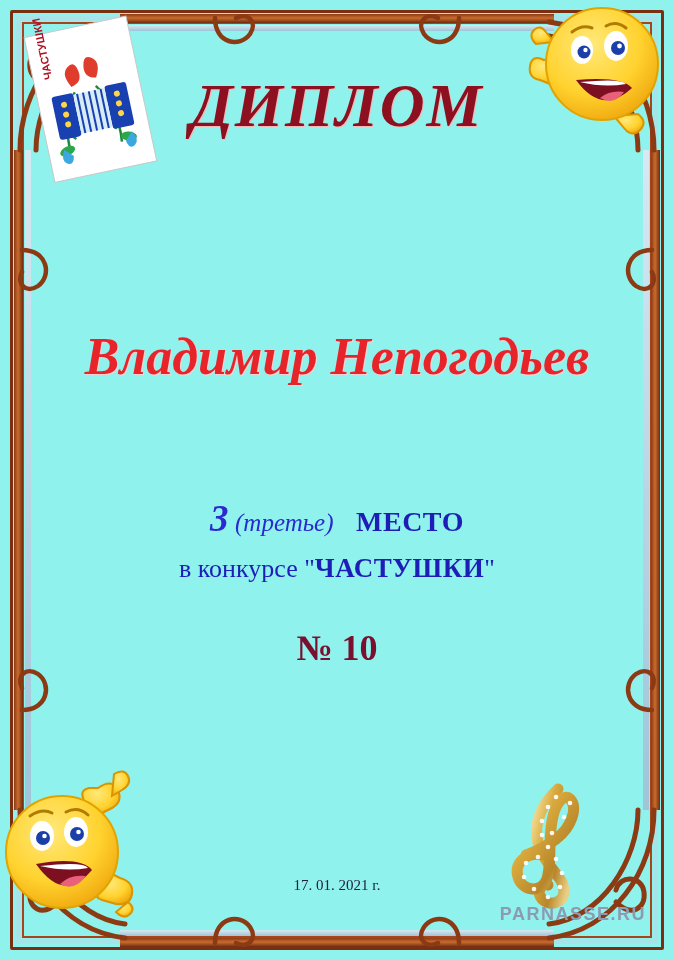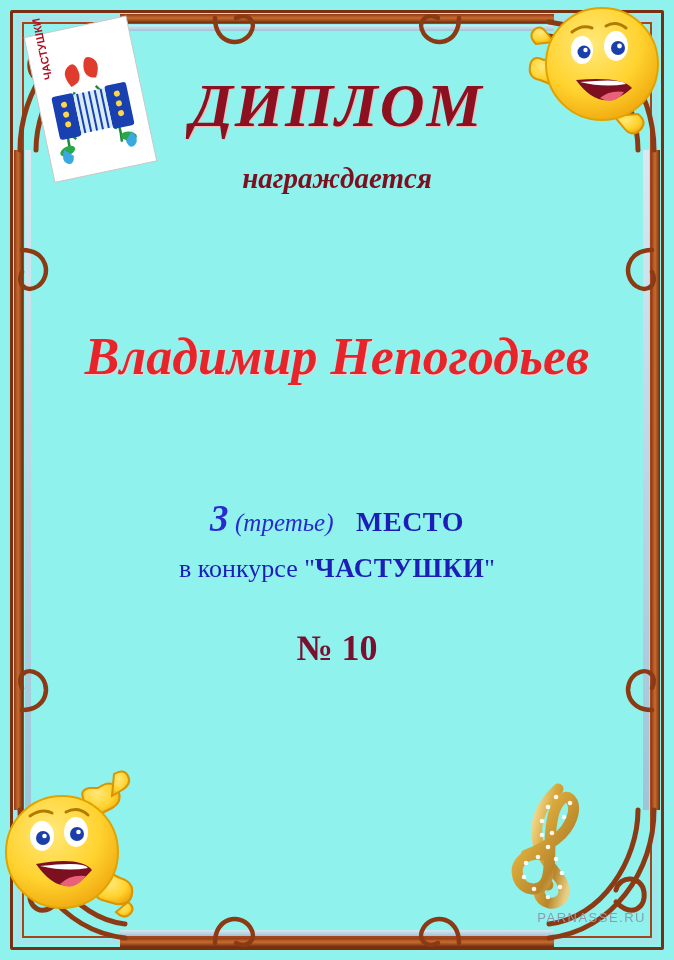--- a/index.html
+++ b/index.html
@@ -166,24 +166,24 @@
     font-family: "Liberation Serif", serif;
     font-size: 15px;
     color: #20203c;
   }
 
   .watermark {
     position: absolute;
     right: 28px;
     bottom: 35px;
     font-family: "Liberation Sans", sans-serif;
-    font-size: 13px;
+    font-size: 18px;
     letter-spacing: 1.5px;
     color: #8d9bb2;
-    font-weight: normal;
+    font-weight: bold;
   }
 
   
   .smiley-top { position: absolute; right: 6px; top: 2px; }
   .smiley-bottom { position: absolute; left: 2px; bottom: 30px; }
   .accordion-card { position: absolute; left: 22px; top: 14px; }
   .treble { position: absolute; right: 58px; bottom: 48px; }
 </style>
 </head>
 <body>
@@ -390,35 +390,35 @@
         <circle cx="66" cy="56" r="2.3"></circle>
       <circle cx="78" cy="40" r="2.3"></circle>
         <circle cx="84" cy="26" r="2.3"></circle>
     </g>
   </svg>
 
   <div class="content">
 
     <div class="title">ДИПЛОМ</div>
 
-    <div class="subtitle">награждается</div>
 
     <div class="recipient">Владимир Непогодьев</div>
 
     <div class="place-line">
       <span class="place-num">3</span>
       <span class="place-word">(третье)</span>
       <span class="place-label">МЕСТО</span>
     </div>
 
     <div class="contest-line">
       <span>в конкурсе</span>
       <span>"</span><span class="contest-name">ЧАСТУШКИ</span><span>"</span>
     </div>
 
     <div class="number-line">№ 10</div>
 
 
+    <div class="date-line">17. 01. 2021 г.</div>
   </div>
 
   <div class="watermark">PARNASSE.RU</div>
 
 </div>
 
 </body></html>

